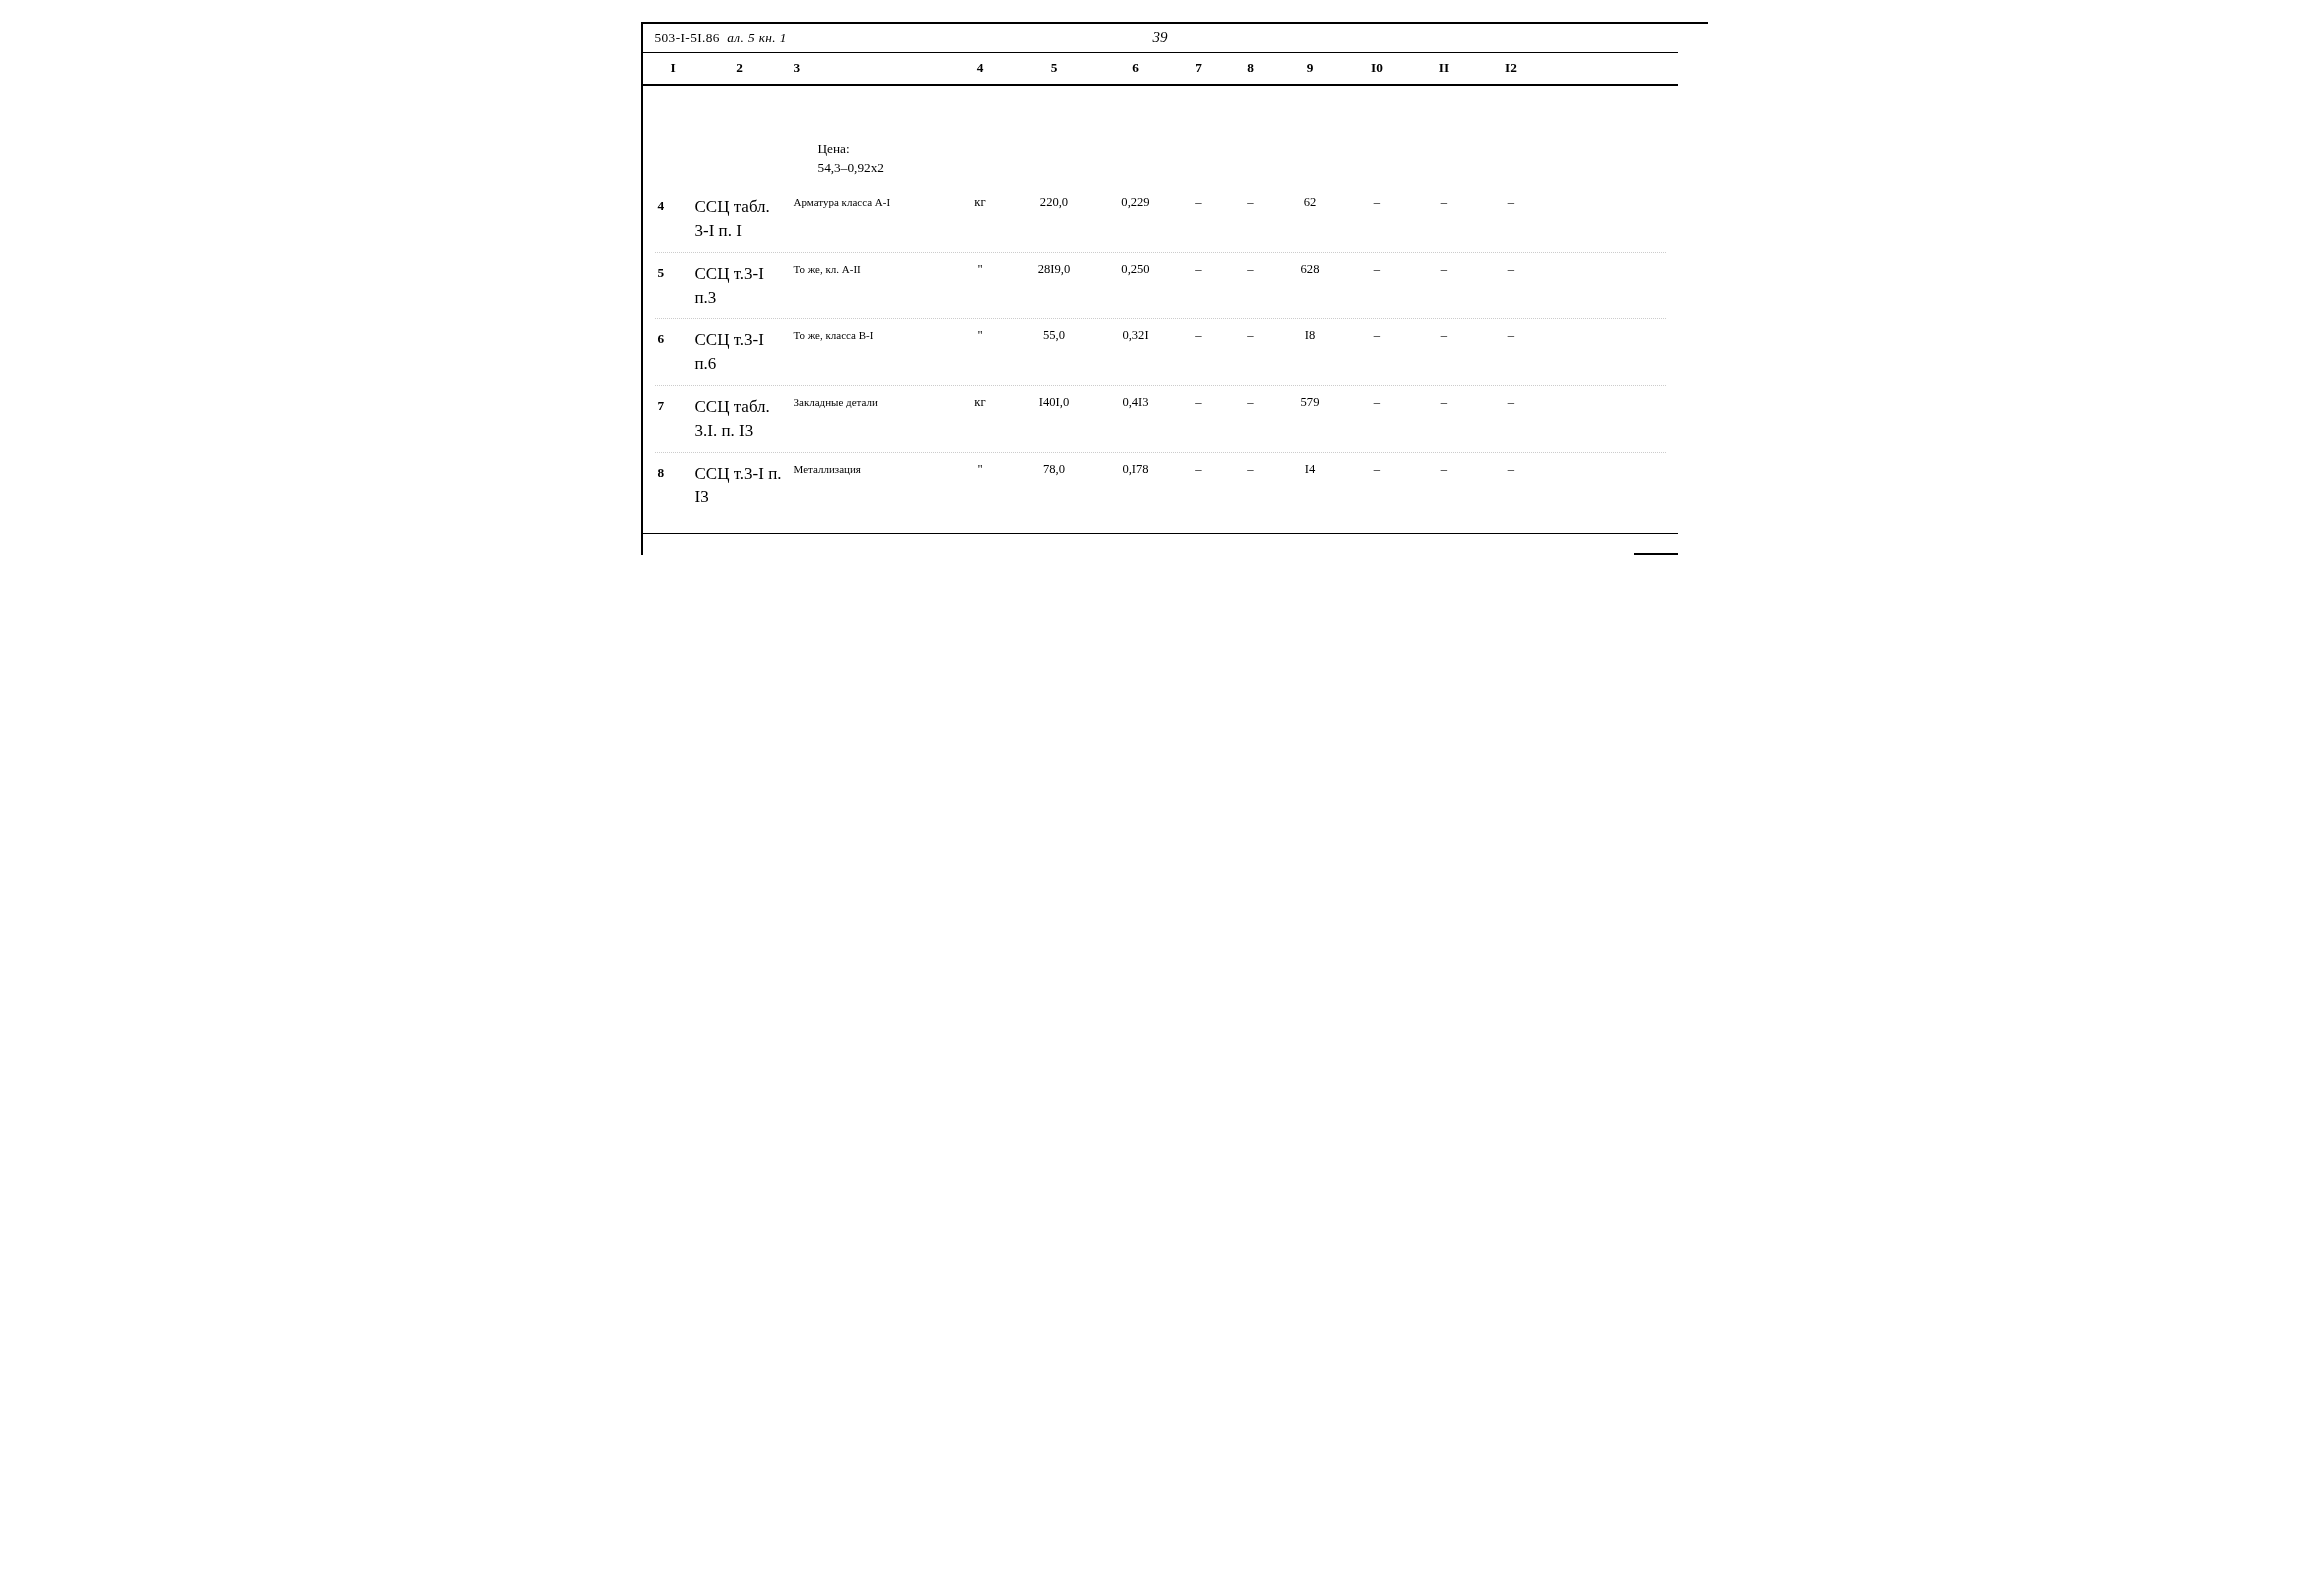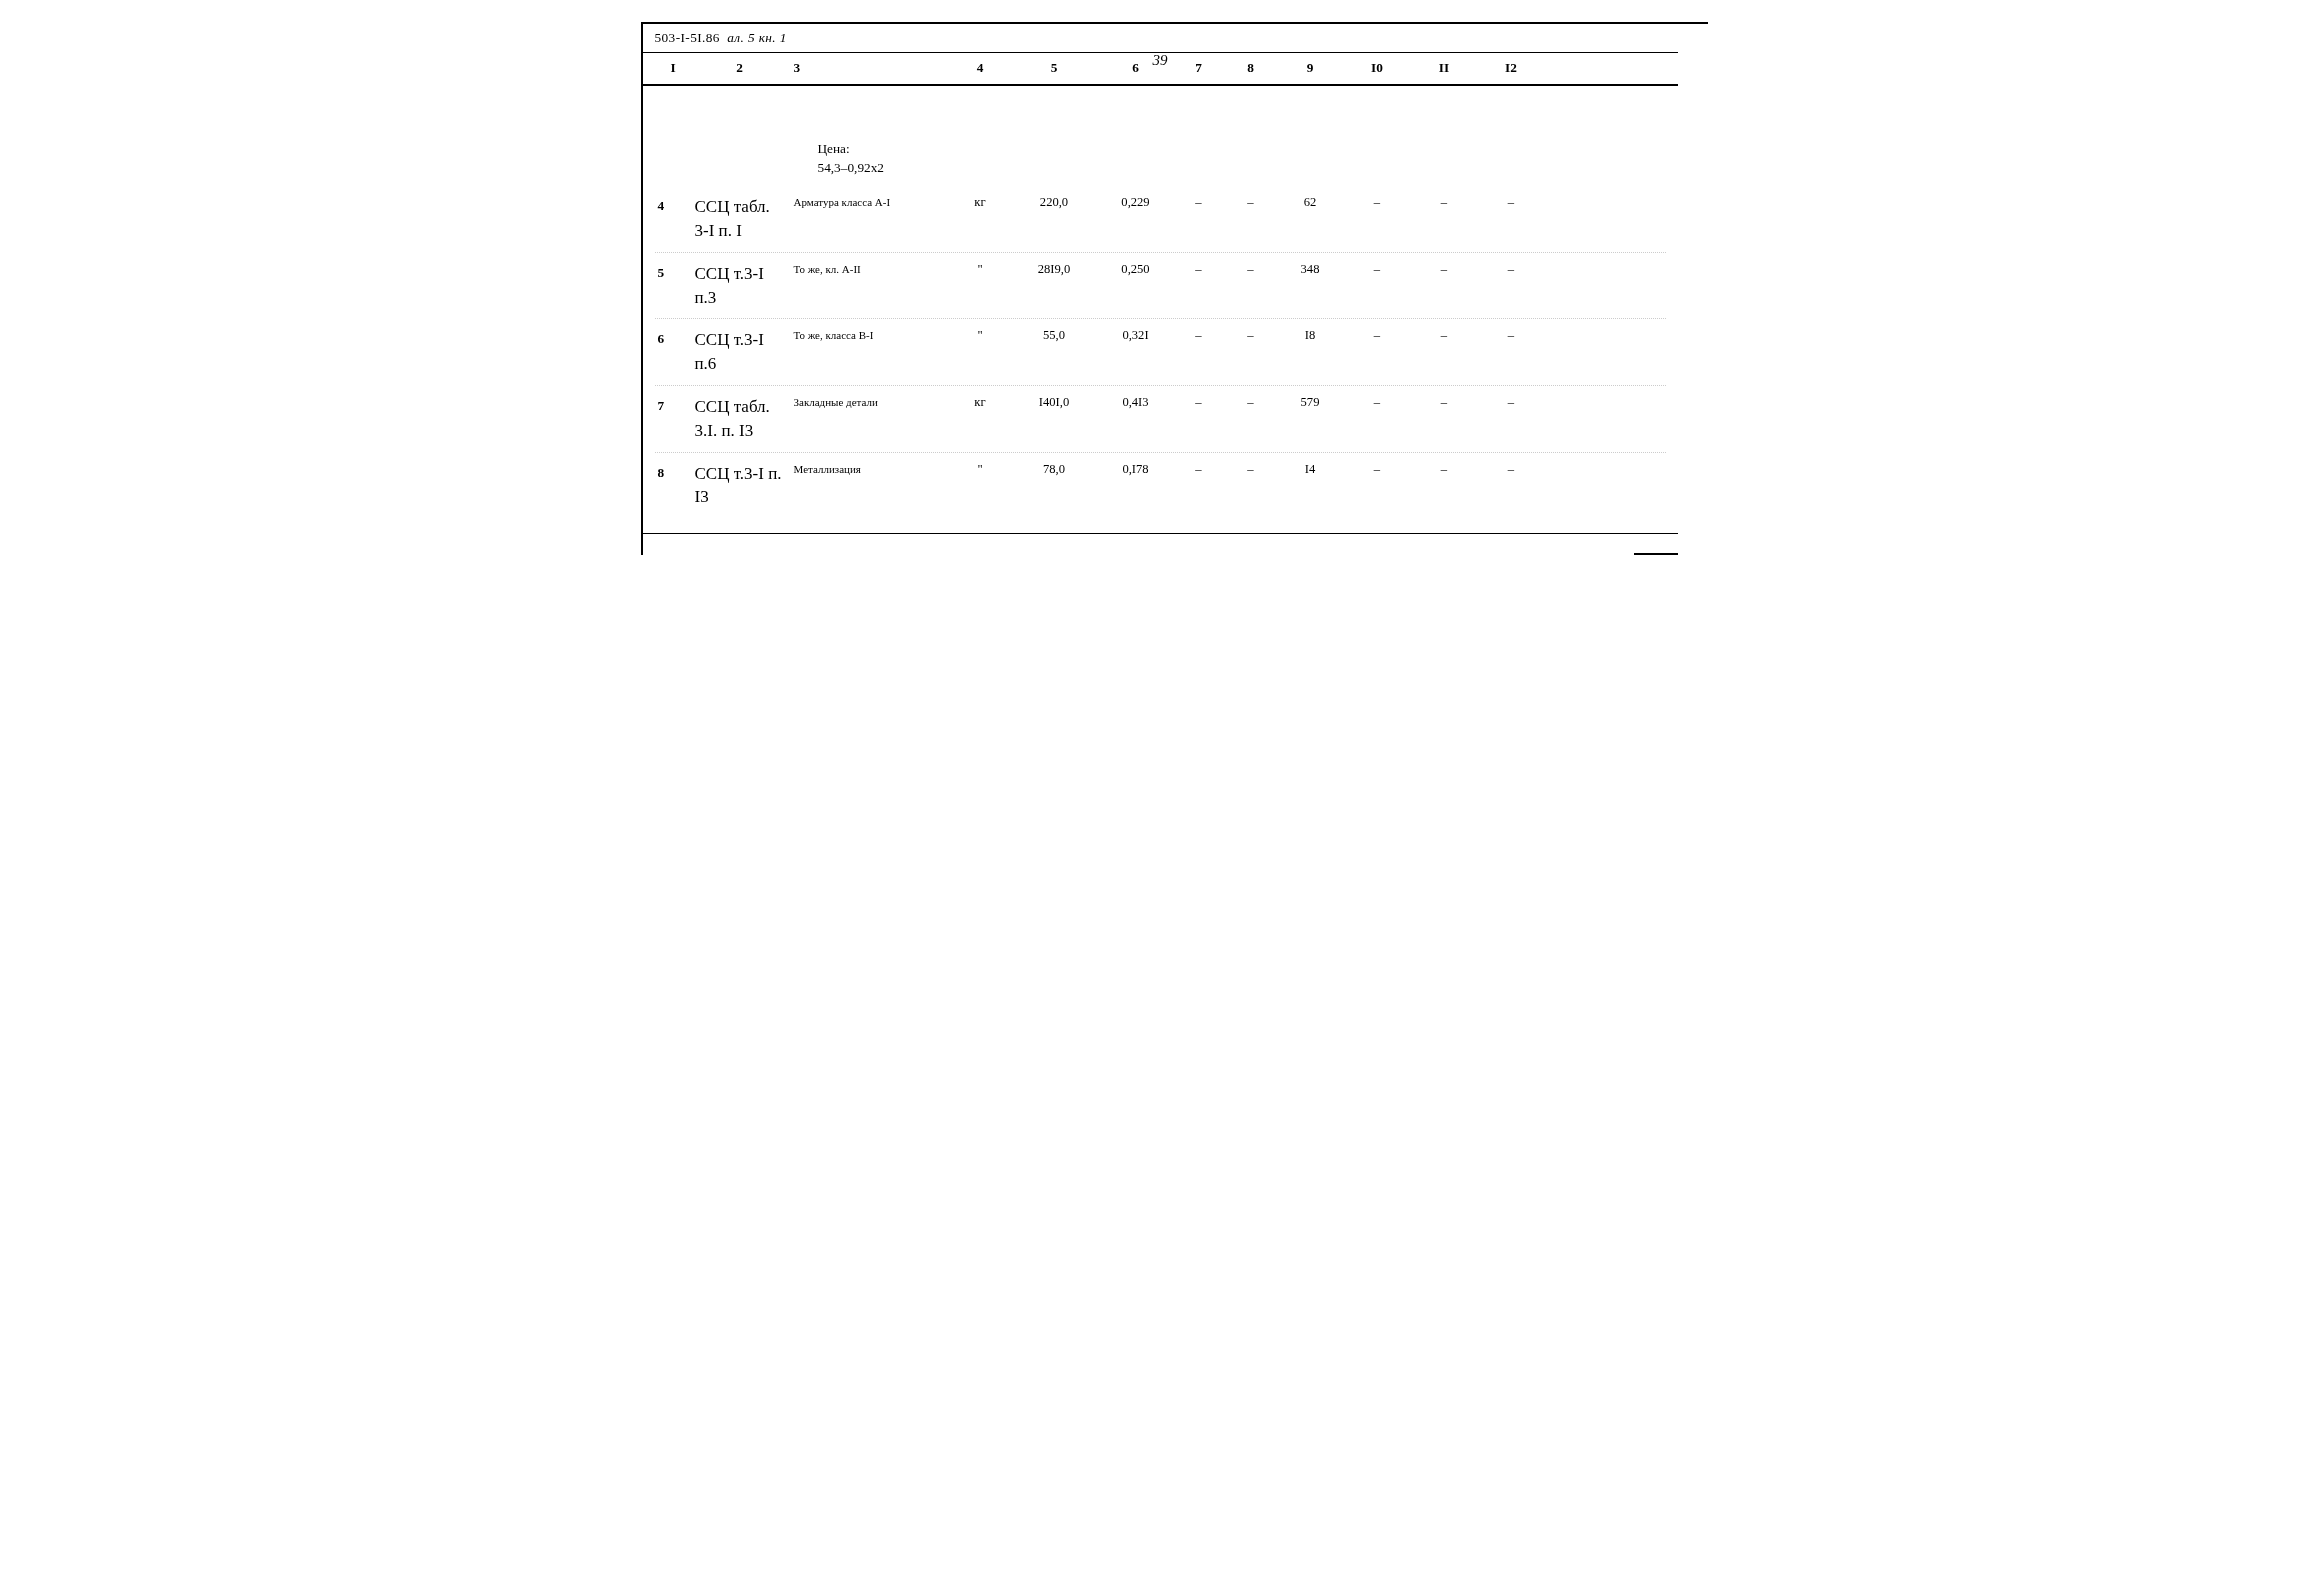--- a/index.html
+++ b/index.html
@@ -21,21 +21,21 @@
       max-width: 1037px;
       margin: 0 auto;
       position: relative;
       border-left: 2.2px solid #000;
       border-top: 2.2px solid #000;
       padding: 0;
     }
 
     .top-bar {
       display: flex;
-      align-items: center;
+      align-items: flex-end;
       padding: 6px 12px;
       border-bottom: 1.5px solid #000;
       position: relative;
     }
 
     .top-bar-title {
       font-size: 13.3px;
       font-weight: normal;
       letter-spacing: 0.4px;
     }
@@ -201,21 +201,21 @@
 
     <div class="data-row">
       <div class="cell cell-num">5</div>
       <div class="cell cell-ref">ССЦ т.3-I п.3</div>
       <div class="cell cell-desc">То же, кл. А-II</div>
       <div class="cell cell-center">"</div>
       <div class="cell cell-center">28I9,0</div>
       <div class="cell cell-center">0,250</div>
       <div class="cell cell-center">–</div>
       <div class="cell cell-center">–</div>
-      <div class="cell cell-center">348</div>
+      <div class="cell cell-center">628</div>
       <div class="cell cell-center">–</div>
       <div class="cell cell-center">–</div>
       <div class="cell cell-center">–</div>
     </div>
 
     <div class="data-row">
       <div class="cell cell-num">6</div>
       <div class="cell cell-ref">ССЦ т.3-I п.6</div>
       <div class="cell cell-desc">То же, класса В-I</div>
       <div class="cell cell-center">"</div>

